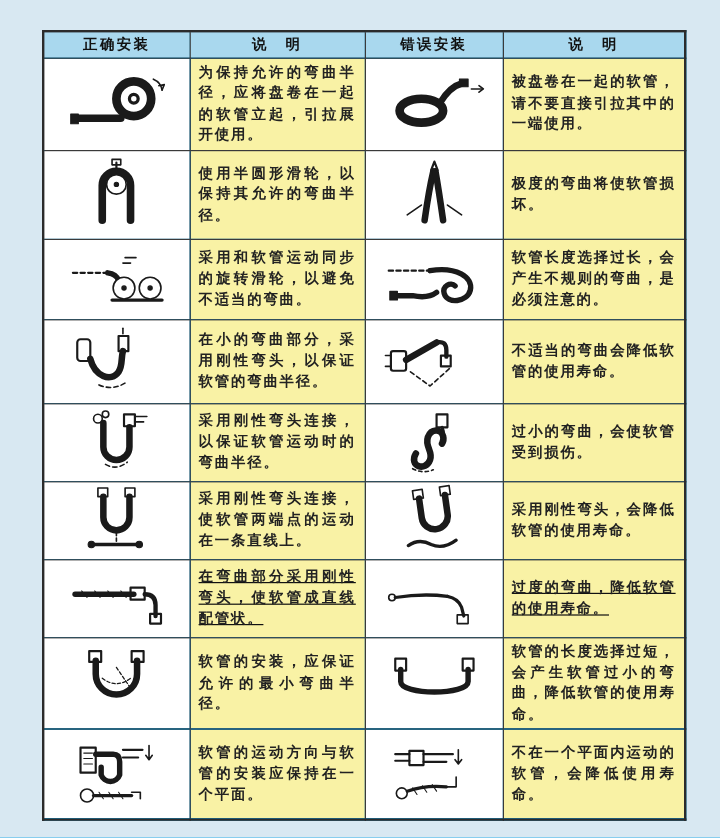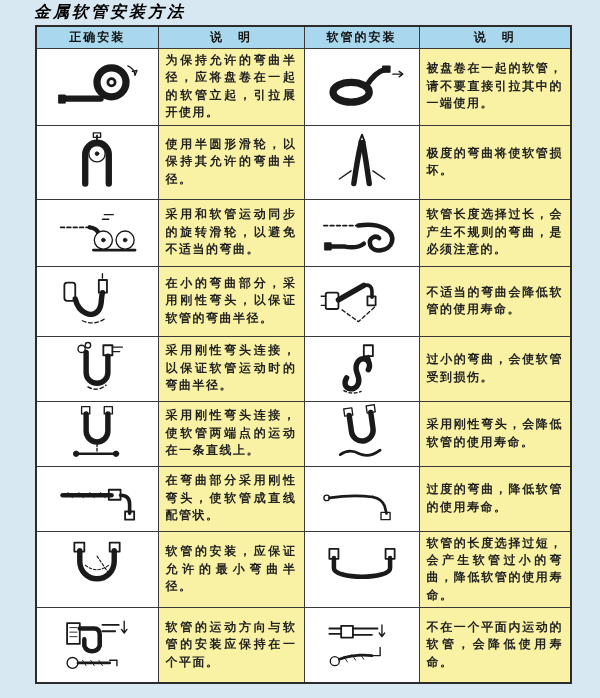--- a/index.html
+++ b/index.html
@@ -39,34 +39,33 @@
     line-height:1.45; letter-spacing:1.5px;
     text-align:justify;
   }
   .art { display:inline-block; line-height:0; }
   .art svg { stroke:#1a1a1a; }
 </style>
 </head>
 <body>
 
 <div class="page">
-  <div class="title">金属软管安装方法</div>
 
   <table class="install">
     <colgroup>
       <col style="width:122px">
         <col style="width:146px">
         <col style="width:115px">
         <col style="width:152px">
     </colgroup>
     <thead>
       <tr>
         <th>正确安装</th>
         <th>说　明</th>
-        <th>软管的安装</th>
+        <th>错误安装</th>
         <th>说　明</th>
       </tr>
     </thead>
     <tbody>
         <tr style="height: 77px; padding-left: 25px;">
           <td class="img"><span class="art"><svg viewBox="0 0 100 64" width="102" height="58" fill="none" stroke-linecap="round" stroke-linejoin="round">
                 <circle cx="66" cy="29" r="16" stroke-width="8"></circle>
                 <circle cx="66" cy="29" r="4" stroke-width="3"></circle>
                 <path d="M14 47 H54" stroke-width="7"></path>
                 <rect x="8" y="43" width="7" height="9" fill="#1a1a1a"></rect>
@@ -171,21 +170,21 @@
           <td class="img"><span class="art"><svg viewBox="0 0 100 64" width="102" height="58" fill="none" stroke-linecap="round" stroke-linejoin="round">
                 <g transform="rotate(-8 50 28)">
                   <path d="M38 12 V30 A12 12 0 0 0 62 30 V12" stroke-width="6"></path>
                   <rect x="33" y="4" width="9" height="8" stroke-width="1.5"></rect>
                   <rect x="58" y="4" width="9" height="8" stroke-width="1.5"></rect>
                 </g>
                 <path d="M26 57 q10 -7 21 -1 q11 5 23 -4" stroke-width="3"></path>
               </svg></span></td>
           <td class="desc">采用刚性弯头，会降低软管的使用寿命。</td>
         </tr>
-        <tr style="height: 65px;">
+        <tr style="height: 65px; text-decoration: underline;">
           <td class="img"><span class="art"><svg viewBox="0 0 100 64" width="102" height="58" fill="none" stroke-linecap="round" stroke-linejoin="round">
                 <path d="M12 30 H66" stroke-width="5"></path>
                 <path d="M18 27 l5 6 M30 27 l5 6 M42 27 l5 6 M54 27 l5 6" stroke-width="1"></path>
                 <rect x="63" y="24" width="13" height="11" stroke-width="2"></rect>
                 <path d="M76 30 q10 0 10 10 v10" stroke-width="4"></path>
                 <rect x="81" y="48" width="10" height="9" stroke-width="2"></rect>
               </svg></span></td>
           <td class="desc">在弯曲部分采用刚性弯头，使软管成直线配管状。</td>
           <td class="img"><span class="art"><svg viewBox="0 0 100 64" width="102" height="58" fill="none" stroke-linecap="round" stroke-linejoin="round">
                 <circle cx="11" cy="33" r="3" stroke-width="1.5"></circle>

